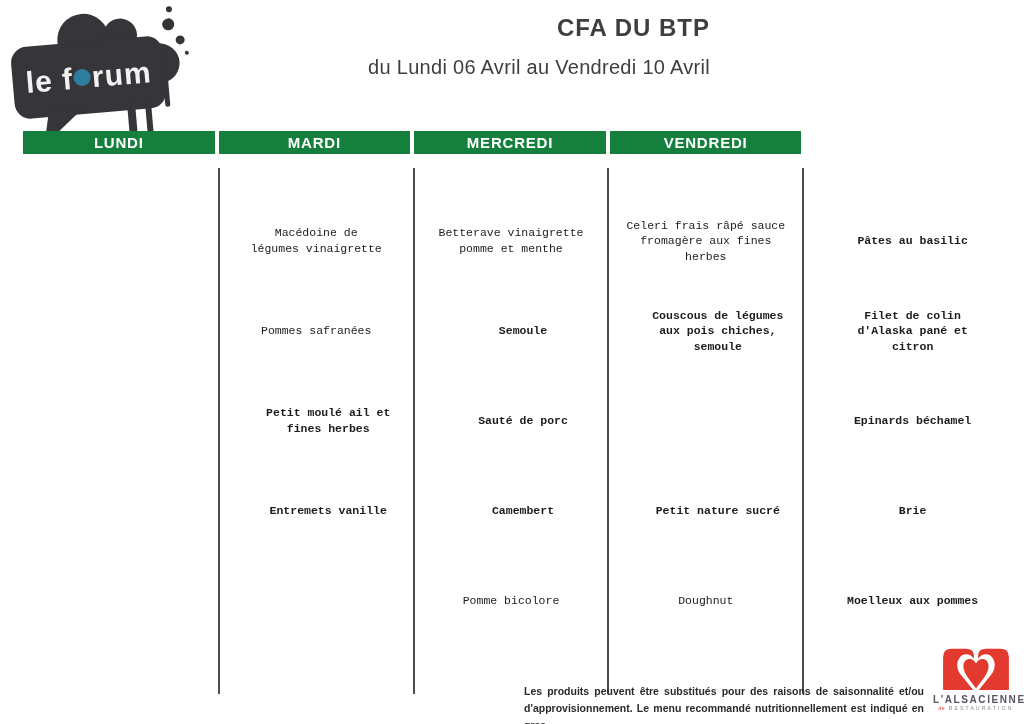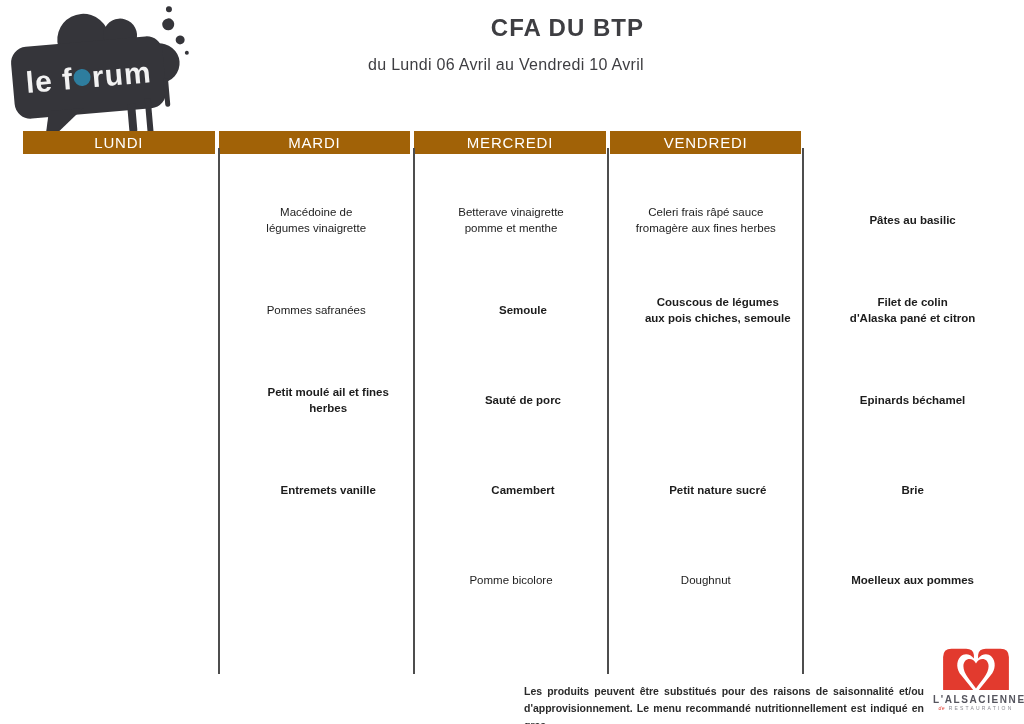--- a/index.html
+++ b/index.html
@@ -43,37 +43,37 @@
     white-space: nowrap;
   }
   .fl-text .o-dot {
     display: inline-block; width: 17px; height: 17px; border-radius: 50%;
     background: #2e7d9e; margin: 0 1px 2px 1px; vertical-align: middle;
   }
 
   
   .title-block { position: absolute; left: 368px; top: 14px; text-align: right; }
   .page-title { font-size: 24px; font-weight: 700; color: #3e3e42; letter-spacing: 1px; }
-  .page-subtitle { margin-top: 14px; font-size: 16px; color: #3e3e42; letter-spacing: 0.3px; }
+  .page-subtitle { margin-top: 14px; font-size: 20px; color: #3e3e42; letter-spacing: 0.3px; }
 
   
   .day-header-row {
     position: absolute; left: 23px; top: 131px; width: 974px; height: 23px;
     display: grid; grid-template-columns: repeat(5, 1fr); column-gap: 4px;
   }
   .day-header {
-    background: #a16207; color: #ffffff;
+    background: #15803d; color: #ffffff;
     display: flex; align-items: center; justify-content: center;
-    font-size: 15px; font-weight: 400; letter-spacing: 0.8px;
+    font-size: 15px; font-weight: 700; letter-spacing: 0.8px;
   }
 
   
   .menu-grid {
-    position: absolute; left: 23px; top: 148px; width: 974px; height: 526px;
-    display: grid; grid-template-columns: repeat(5, 1fr);
+    position: absolute; left: 23px; top: 168px; width: 974px; height: 526px;
+    display: grid; grid-template-columns: repeat(5, 1fr); font-family: Liberation Mono, monospace;
   }
   .menu-col { padding-top: 28px; }
   .menu-col.with-line { border-left: 2px solid #4d4d4d; }
   .menu-cell {
     height: 90px;
     display: flex; align-items: center; justify-content: center;
     text-align: center; font-size: 11.5px; line-height: 1.35;
     color: #1c1c1c; white-space: pre-line; padding: 0 8px;
   }
   .menu-cell.bold { font-weight: 700; padding-left: 32px; }

